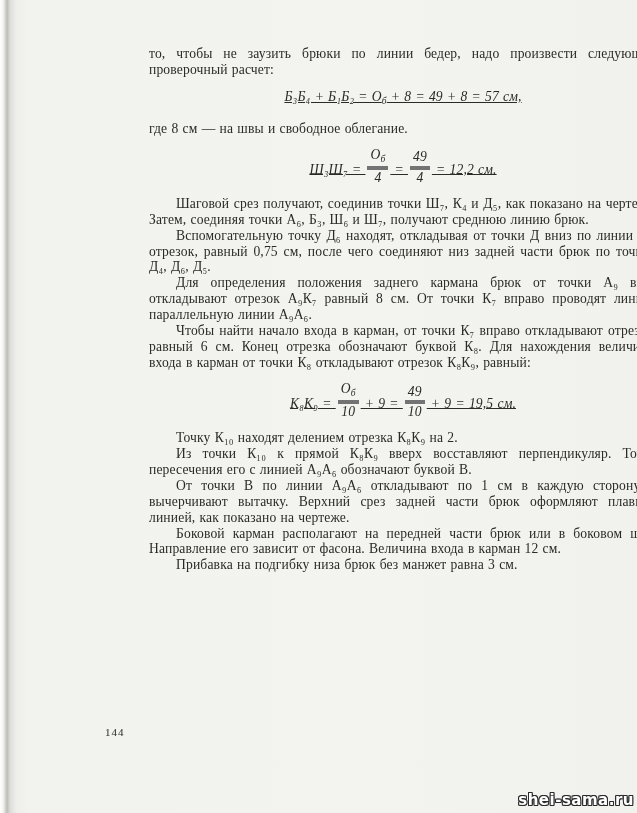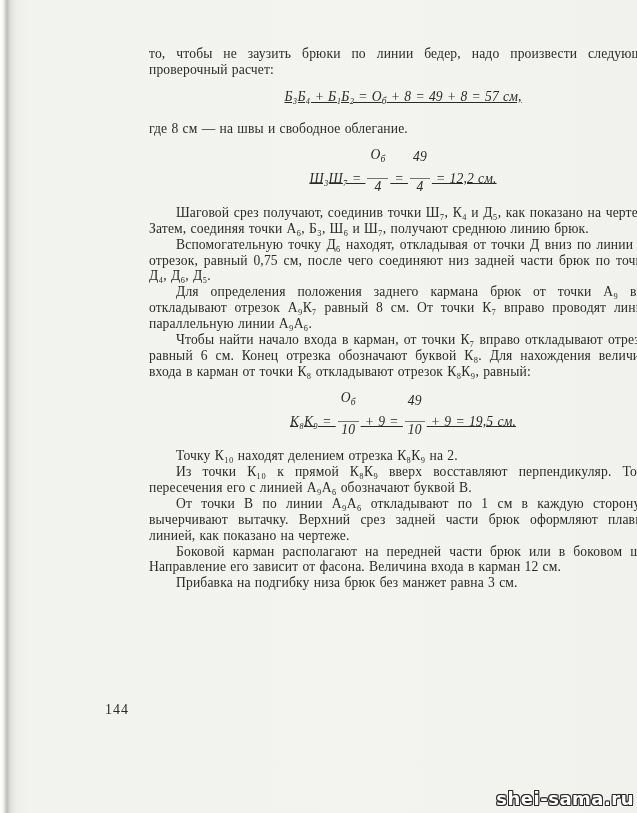--- a/index.html
+++ b/index.html
@@ -36,41 +36,41 @@
   }
   .formula .frac {
     display: inline-block;
     vertical-align: -0.62em;
     text-align: center;
     line-height: 1.05;
     margin: 0 2px;
   }
   .formula .frac .num {
     display: block;
-    border-bottom: 1px solid #737373;
-    padding: 0 3px 13px 3px;
+    border-bottom: 4px solid #737373;
+    padding: 0 3px 1px 3px;
   }
   .formula .frac .den { display: block; padding-top: 1px; }
   .sub-letter {
     font-size: 9.5px;
     vertical-align: -3px;
   }
   .page-number {
     position: absolute;
-    left: 105px; top: 702px;
-    font-size: 14px;
+    left: 105px; top: 726px;
+    font-size: 11px;
     letter-spacing: 1px;
     text-align: right;
   }
   .watermark {
     position: absolute;
     right: 3px; bottom: 4px;
     font-family: "DejaVu Sans", "Liberation Sans", sans-serif;
     font-weight: bold;
-    font-size: 18px;
+    font-size: 15px;
     letter-spacing: 0.5px;
     color: #ffffff;
     text-shadow:
       -1px -1px 0 #2b2b2b, 1px -1px 0 #2b2b2b,
       -1px  1px 0 #2b2b2b, 1px  1px 0 #2b2b2b,
       -1px  0   0 #2b2b2b, 1px  0   0 #2b2b2b,
        0   -1px 0 #2b2b2b, 0    1px 0 #2b2b2b;
   }
 </style>
 </head>

